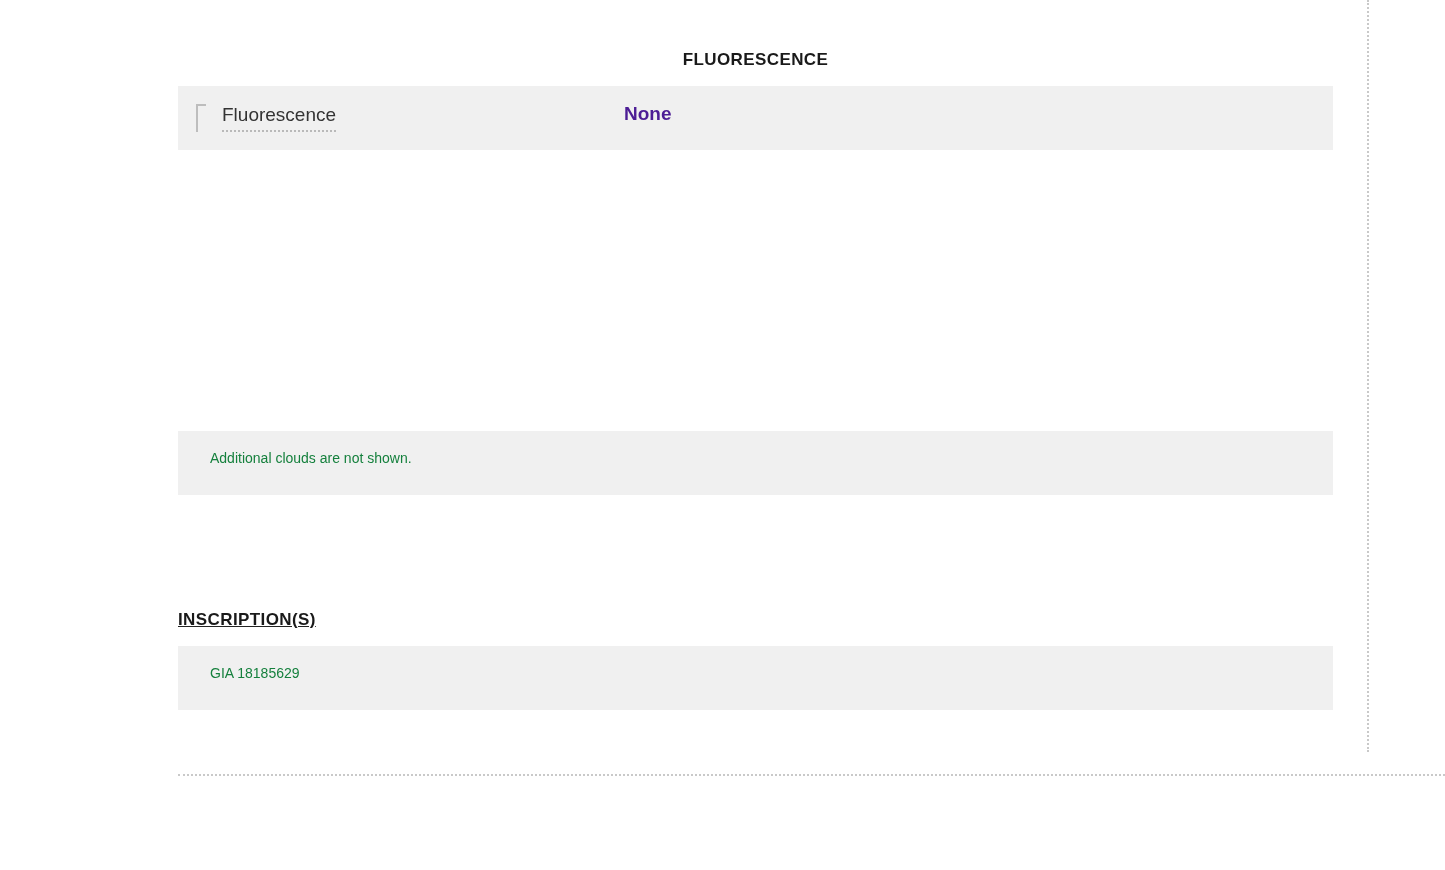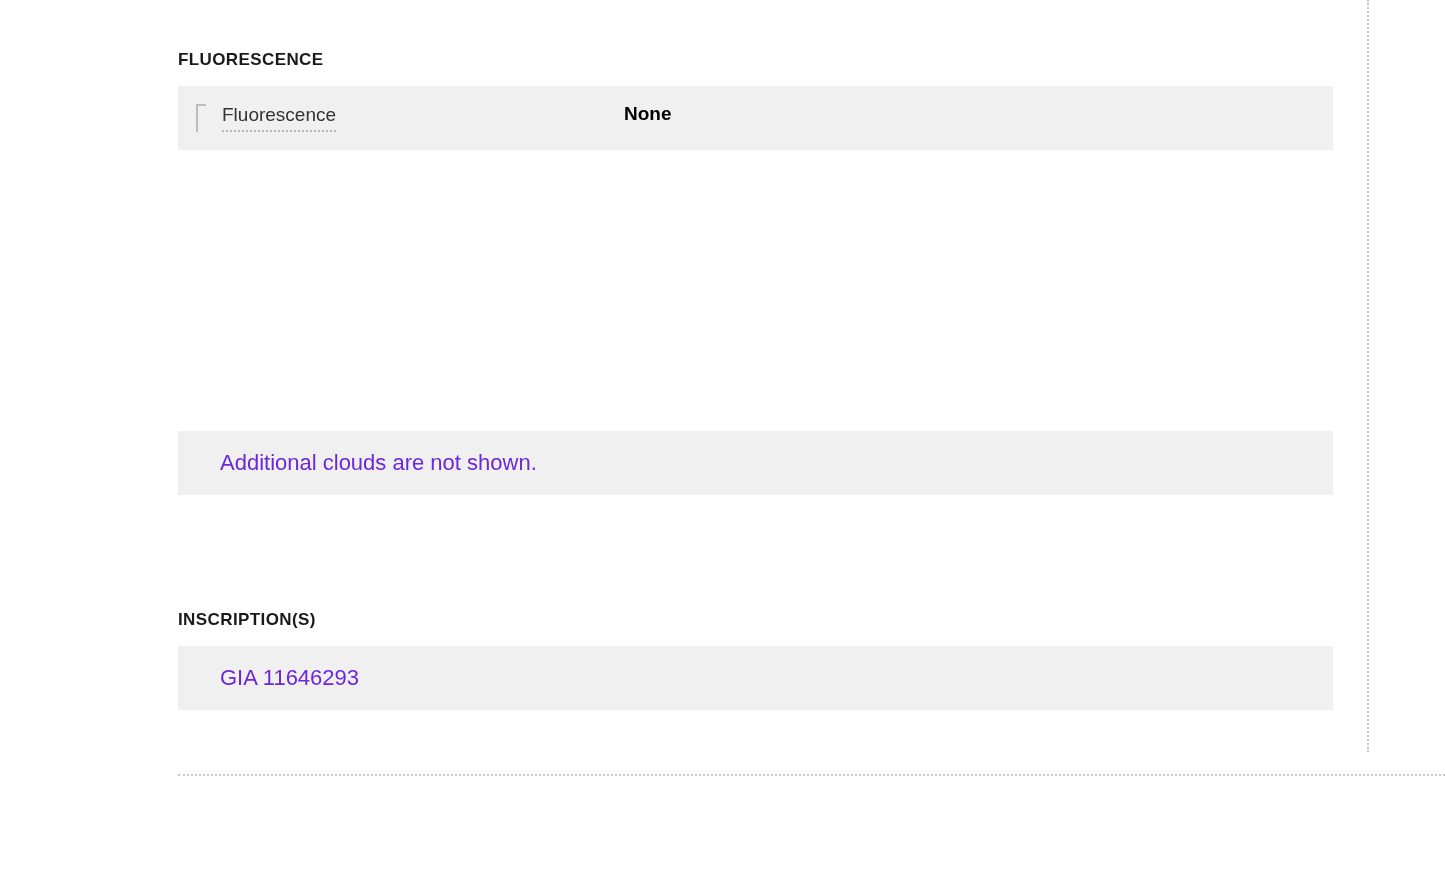--- a/index.html
+++ b/index.html
@@ -86,46 +86,46 @@
     padding-bottom: 3px;
     line-height: 1.2;
   }
 
   .row .value {
     position: absolute;
     left: 446px;
     top: 17px;
     font-size: 19px;
     font-weight: bold;
-    color: #000000;
+    color: #4c1d95;
     line-height: 1.2;
     white-space: nowrap;
   }
 
   .note-row {
     background: #f0f0f0;
     height: 64px;
     position: relative;
     box-sizing: border-box;
   }
 
   .note-row .note-text {
     position: absolute;
-    left: 42px;
+    left: 32px;
     top: 19px;
-    font-size: 22px;
-    color: #6d28d9;
+    font-size: 14px;
+    color: #15803d;
     line-height: 1.2;
   }
 
   
-  #sec-fluorescence { top: 50px; }
+  #sec-fluorescence { top: 50px; text-align: center; }
   #sec-clarity      { top: 228px; }
   #sec-comments     { top: 431px; }
-  #sec-inscriptions { top: 610px; }
+  #sec-inscriptions { top: 610px; text-decoration: underline; }
 </style>
 </head>
 <body>
 
 <div class="page">
 
   <div class="v-rule"></div>
 
   <div class="section" id="sec-fluorescence">
     <h2 class="section-title">FLUORESCENCE</h2>
@@ -139,19 +139,19 @@
 
   <div class="section" id="sec-comments">
     <div class="note-row">
       <span class="note-text">Additional clouds are not shown.</span>
     </div>
   </div>
 
   <div class="section" id="sec-inscriptions">
     <h2 class="section-title">INSCRIPTION(S)</h2>
     <div class="note-row">
-      <span class="note-text">GIA 11646293</span>
+      <span class="note-text">GIA 18185629</span>
     </div>
   </div>
 
   <div class="h-rule"></div>
 
 </div>
 
 </body></html>

